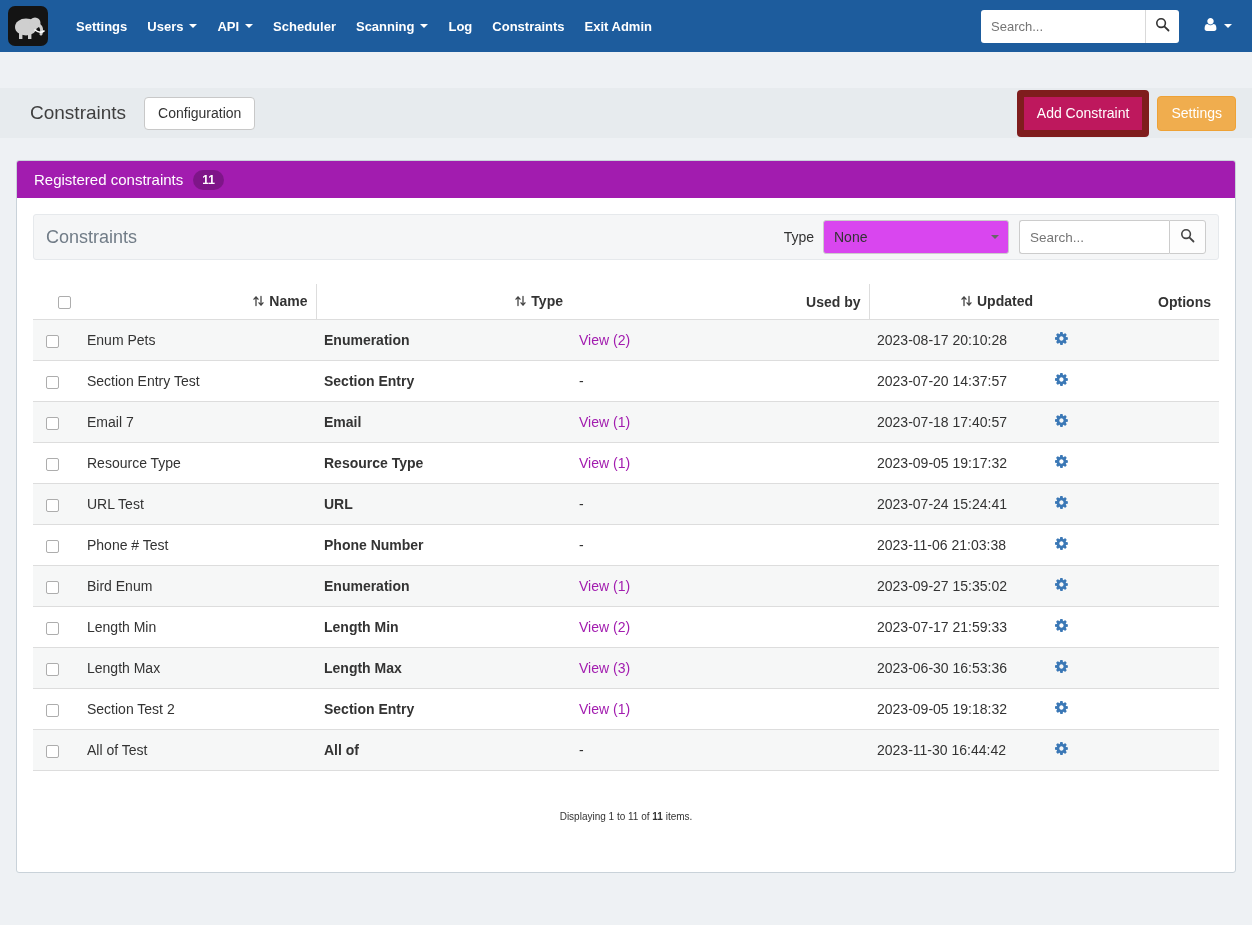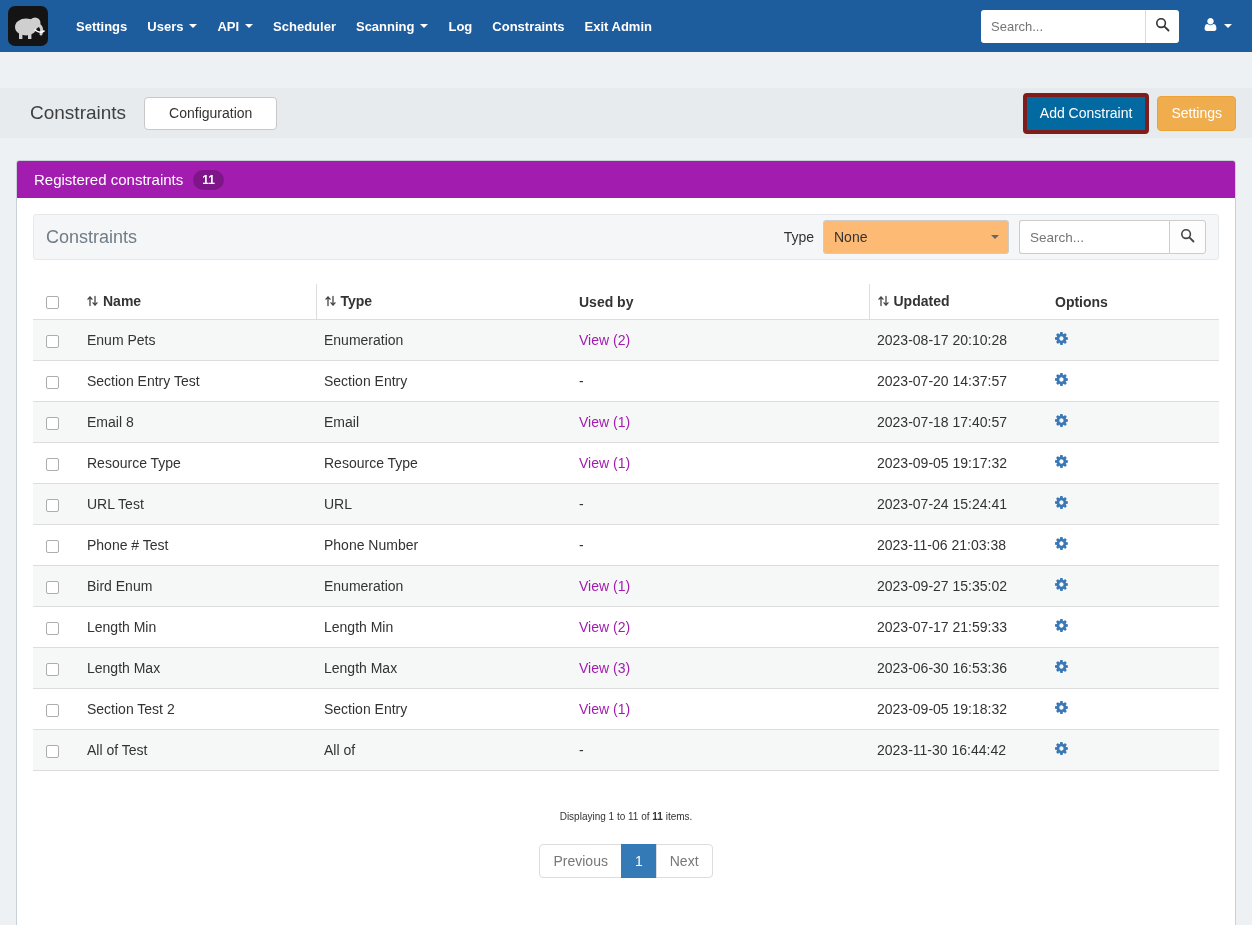--- a/index.html
+++ b/index.html
@@ -48,22 +48,22 @@
   
   .header-band {
     margin-top:36px; height:50px; background:#e7ebee;
     display:flex; align-items:center; padding:0 16px;
   }
   .page-title { font-size:19px; font-weight:normal; color:#3f3f3f; margin:0 18px 0 14px; }
   .btn {
     border-radius:4px; font-size:14px; font-family:inherit; cursor:pointer;
     line-height:17px;
   }
-  .btn-default { background:#fff; border:1px solid #c8c8c8; color:#333; padding:7px 24px; }
-  .btn-green   { background:#0369a1; border:4px solid #7f1d1d; color:#fff; padding:8px 13px; margin-left:auto; }
+  .btn-default { background:#fff; border:1px solid #c8c8c8; color:#333; padding:7px 13px; }
+  .btn-green   { background:#be185d; border:7px solid #7f1d1d; color:#fff; padding:8px 13px; margin-left:auto; }
   .btn-orange  { background:#f0ad4e; border:1px solid #eea236; color:#fff; padding:8px 13px; margin-left:8px; }
 
   
   .panel {
     margin:22px 16px 0; background:#fff;
     border:1px solid #c9d2d9; border-radius:3px;
   }
   .panel-heading {
     background:#a21caf; color:#fff; height:37px;
     display:flex; align-items:center; padding:0 17px;
@@ -79,49 +79,49 @@
   
   .toolbar {
     background:#f5f6f7; border:1px solid #e6e9ec; border-radius:3px;
     height:46px; display:flex; align-items:center;
     padding:0 12px; margin-bottom:24px;
   }
   .toolbar-title { font-size:18px; color:#717c87; }
   .toolbar-right { margin-left:auto; display:flex; align-items:center; }
   .type-label { font-size:14px; color:#333; margin-right:9px; }
   .select-box {
-    width:186px; height:34px; background:#fdba74; border:1px solid #ccc;
+    width:186px; height:34px; background:#d946ef; border:1px solid #ccc;
     border-radius:3px; display:flex; align-items:center;
     padding:0 40px 0 10px; position:relative; cursor:pointer; font-size:14px;
   }
   .select-box .caret-down { position:absolute; right:9px; color:#666; margin:0; }
   .search-group { display:flex; margin-left:10px; }
   .search-group input {
     width:150px; height:34px; border:1px solid #ccc; border-right:none;
     border-radius:3px 0 0 3px; padding:0 10px; font-size:13.5px;
     font-family:inherit; outline:none; color:#333;
   }
   .search-group button {
     width:37px; height:34px; background:#fdfdfd; border:1px solid #ccc;
     border-radius:0 3px 3px 0; cursor:pointer; color:#444;
     display:flex; align-items:center; justify-content:center;
   }
 
   
   table { width:100%; border-collapse:collapse; font-size:14px; }
   thead th {
-    text-align:left; font-weight:bold; color:#333;
+    text-align:right; font-weight:bold; color:#333;
     padding:9px 8px; border-bottom:1px solid #ddd; white-space:nowrap;
   }
   thead th.sep { border-left:1px solid #ddd; }
   thead th.sortable { cursor:pointer; }
   tbody td { padding:11px 8px; border-top:1px solid #ddd; }
   tbody tr:last-child td { border-bottom:1px solid #ddd; }
   tbody tr:nth-child(odd) { background:#f6f7f7; }
-  .type-cell { font-weight:normal; }
+  .type-cell { font-weight:bold; }
   .options-cell, .options-head { padding-left:14px !important; }
   .view-link { color:#a21caf; text-decoration:none; cursor:pointer; }
   .gear-btn { background:none; border:none; padding:0; cursor:pointer; color:#3b78b6; display:inline-flex; }
   .sort-icon { display:inline-block; margin-right:5px; vertical-align:-1px; }
   .cb {
     display:inline-block; width:13px; height:13px;
     border:1px solid #adadad; border-radius:2px; background:#fff;
     vertical-align:middle; cursor:pointer; margin-left:5px;
   }
 
@@ -321,21 +321,21 @@
             <svg width="15" height="15" viewBox="0 0 1792 1792" fill="currentColor">
               <path d="M1024 896q0-106-75-181t-181-75-181 75-75 181 75 181 181 75 181-75 75-181zm512-109v222q0 12-8 23t-20 13l-185 28q-19 54-39 91 35 50 107 138 10 12 10 25t-9 23q-27 37-99 108t-94 71q-12 0-26-9l-138-108q-44 23-91 38-16 136-29 186-7 28-36 28h-222q-14 0-24.5-8.5t-11.5-21.5l-28-184q-49-16-90-37l-141 107q-10 9-25 9-14 0-25-11-126-114-165-168-7-10-7-23 0-12 8-23 15-21 51-66.5t54-70.5q-27-50-41-99l-183-27q-13-2-21-12.5t-8-23.5v-222q0-12 8-23t19-13l186-28q14-46 39-92-40-57-107-138-10-12-10-24 0-10 9-23 26-36 98.5-107.5t94.5-71.5q13 0 26 10l138 107q44-23 91-38 16-136 29-186 7-28 36-28h222q14 0 24.5 8.5t11.5 21.5l28 184q49 16 90 37l142-107q9-9 24-9 13 0 25 10 129 119 165 170 7 8 7 22 0 12-8 23-15 21-51 66.5t-54 70.5q26 50 41 98l183 28q13 2 21 12.5t8 23.5z"></path>
             </svg>
           </button>
         </td>
       </tr>
           <tr>
         <td>
           <span class="cb"></span>
         </td>
-        <td class="name-cell">Email 8</td>
+        <td class="name-cell">Email 7</td>
         <td class="type-cell">Email</td>
         <td class="usedby-cell"><a class="view-link">View (1)</a></td>
         <td class="updated-cell">2023-07-18 17:40:57</td>
         <td class="options-cell">
           <button class="gear-btn">
             <svg width="15" height="15" viewBox="0 0 1792 1792" fill="currentColor">
               <path d="M1024 896q0-106-75-181t-181-75-181 75-75 181 75 181 181 75 181-75 75-181zm512-109v222q0 12-8 23t-20 13l-185 28q-19 54-39 91 35 50 107 138 10 12 10 25t-9 23q-27 37-99 108t-94 71q-12 0-26-9l-138-108q-44 23-91 38-16 136-29 186-7 28-36 28h-222q-14 0-24.5-8.5t-11.5-21.5l-28-184q-49-16-90-37l-141 107q-10 9-25 9-14 0-25-11-126-114-165-168-7-10-7-23 0-12 8-23 15-21 51-66.5t54-70.5q-27-50-41-99l-183-27q-13-2-21-12.5t-8-23.5v-222q0-12 8-23t19-13l186-28q14-46 39-92-40-57-107-138-10-12-10-24 0-10 9-23 26-36 98.5-107.5t94.5-71.5q13 0 26 10l138 107q44-23 91-38 16-136 29-186 7-28 36-28h222q14 0 24.5 8.5t11.5 21.5l28 184q49 16 90 37l142-107q9-9 24-9 13 0 25 10 129 119 165 170 7 8 7 22 0 12-8 23-15 21-51 66.5t-54 70.5q26 50 41 98l183 28q13 2 21 12.5t8 23.5z"></path>
             </svg>
           </button>
         </td>
@@ -470,19 +470,14 @@
       </tr>
         </tbody>
     </table>
 
     <div class="table-footer">
       <span>Displaying 1 to 11 of</span>
       <b>11</b>
       <span>items.</span>
     </div>
 
-    <div class="pagination">
-      <a class="page-btn first">Previous</a>
-      <a class="page-btn active">1</a>
-      <a class="page-btn last">Next</a>
-    </div>
   </div>
 </div>
 
 </body></html>

